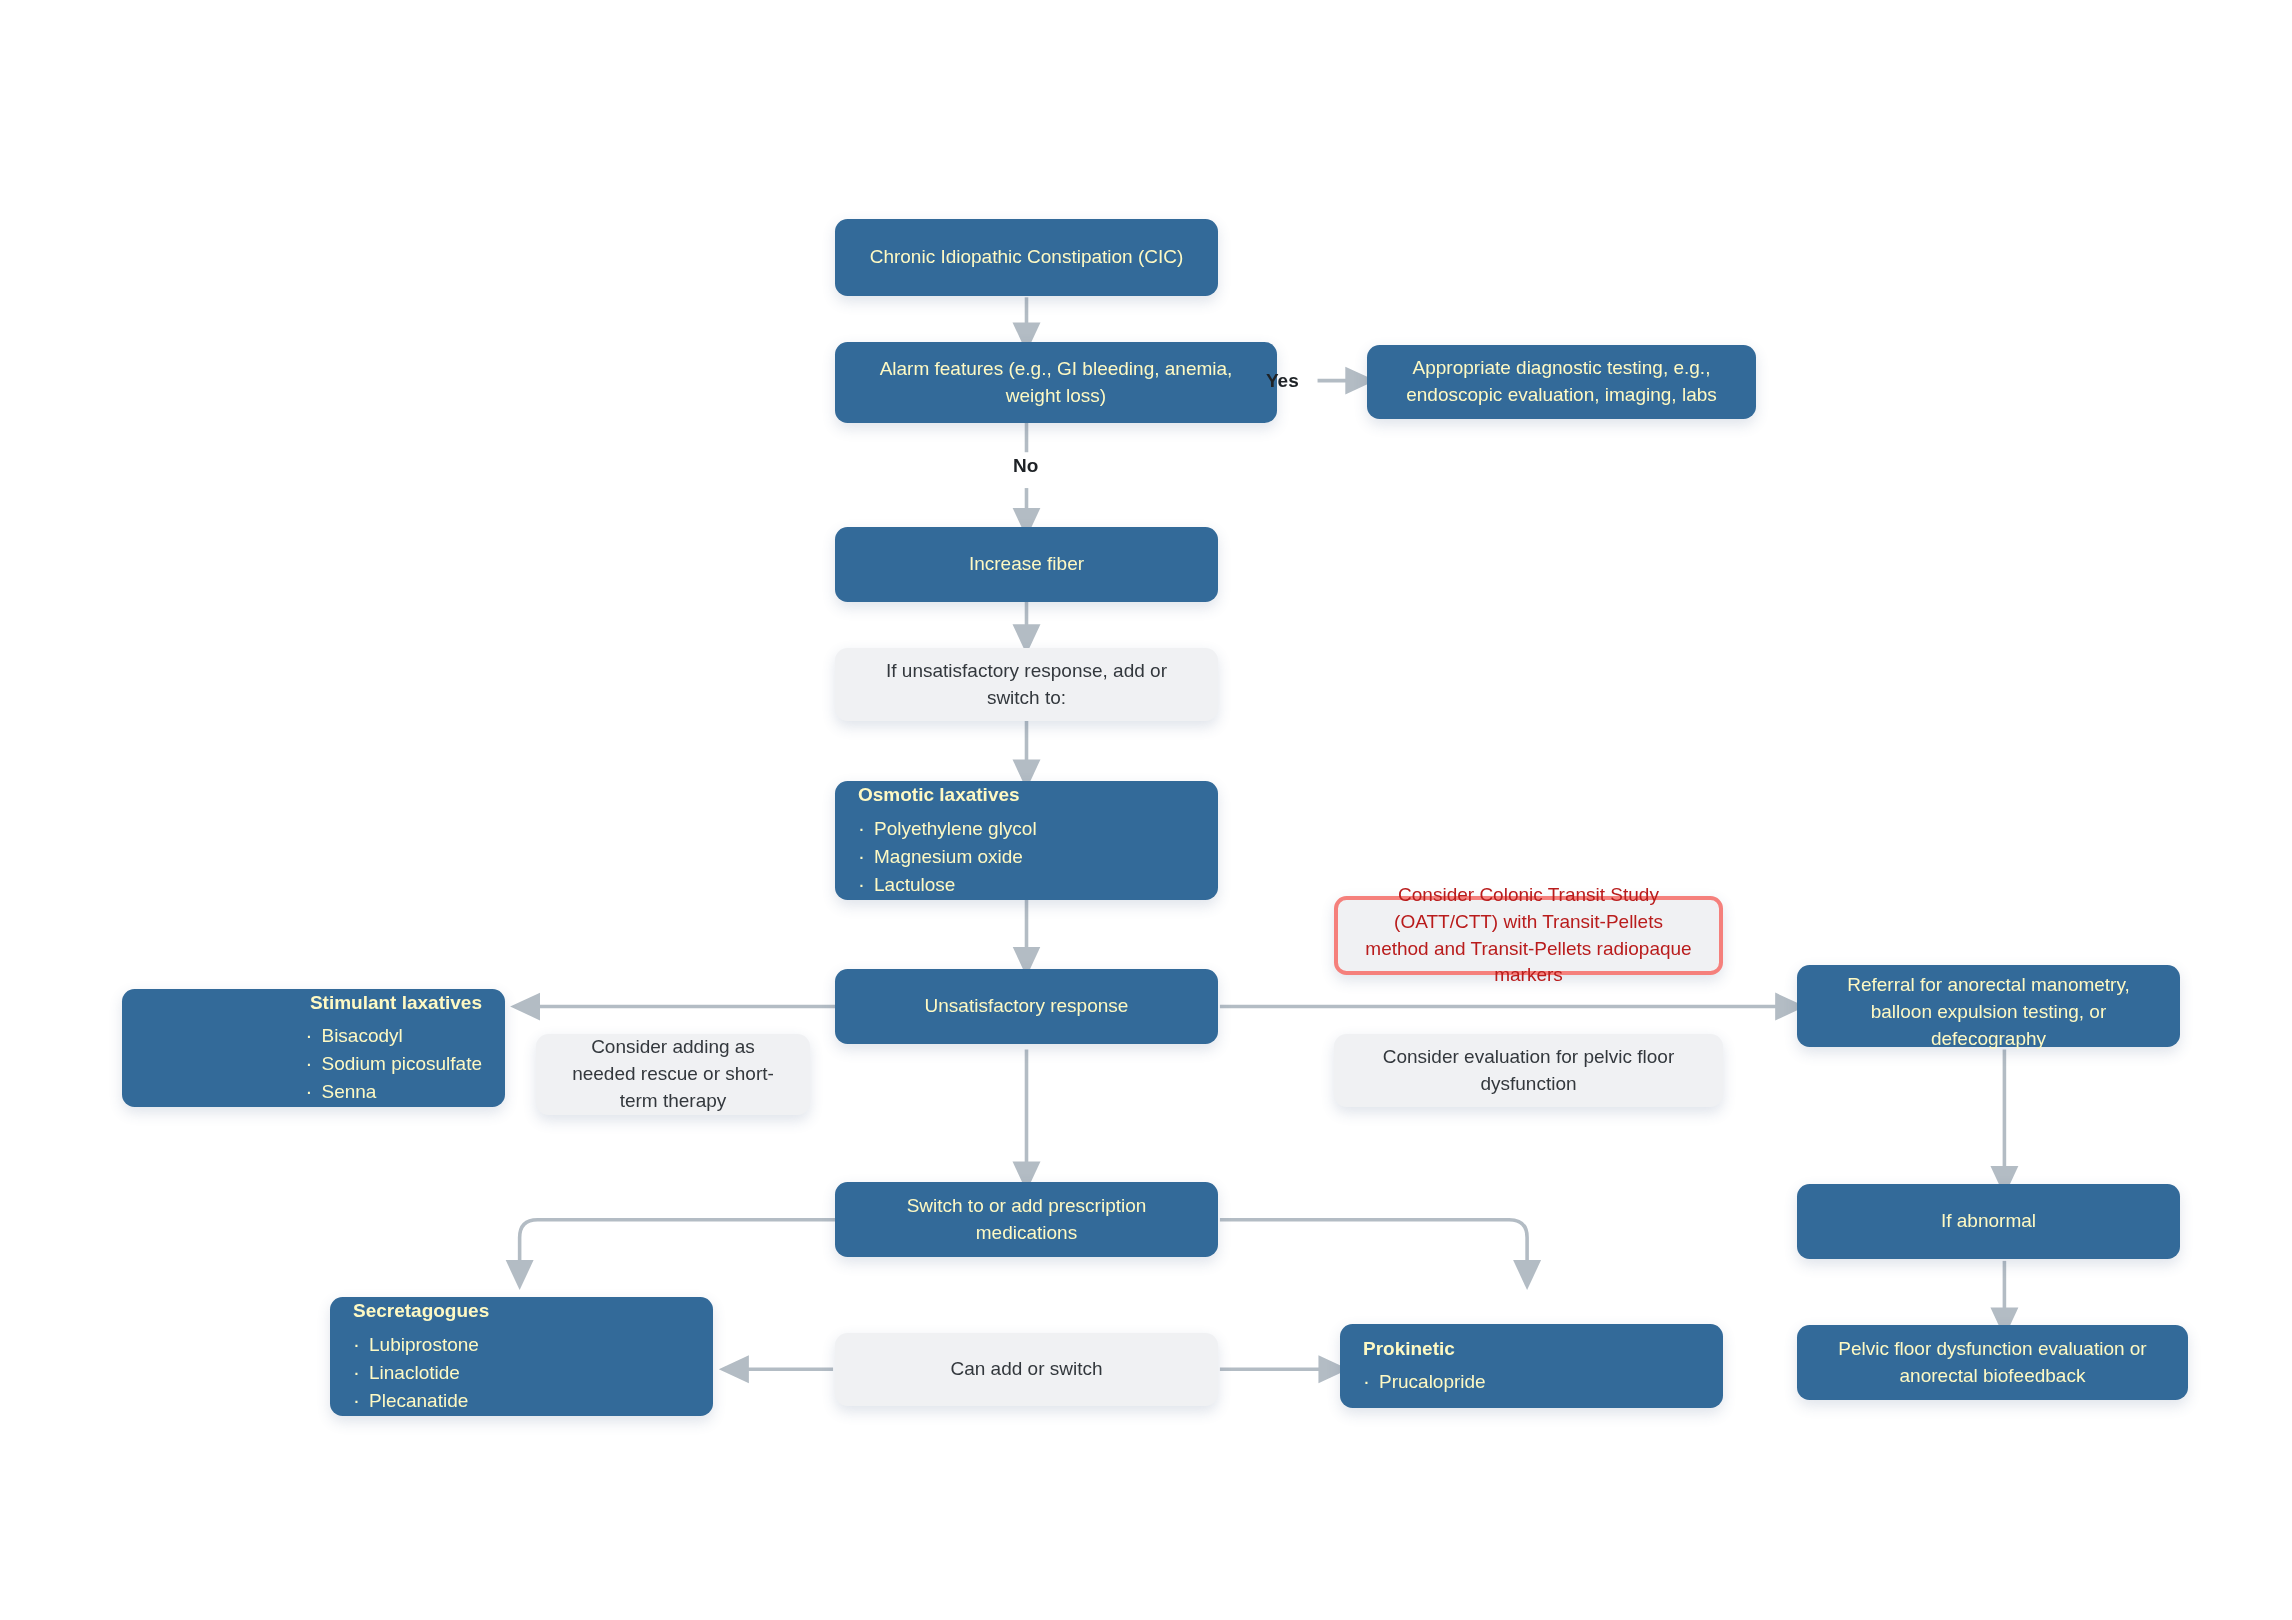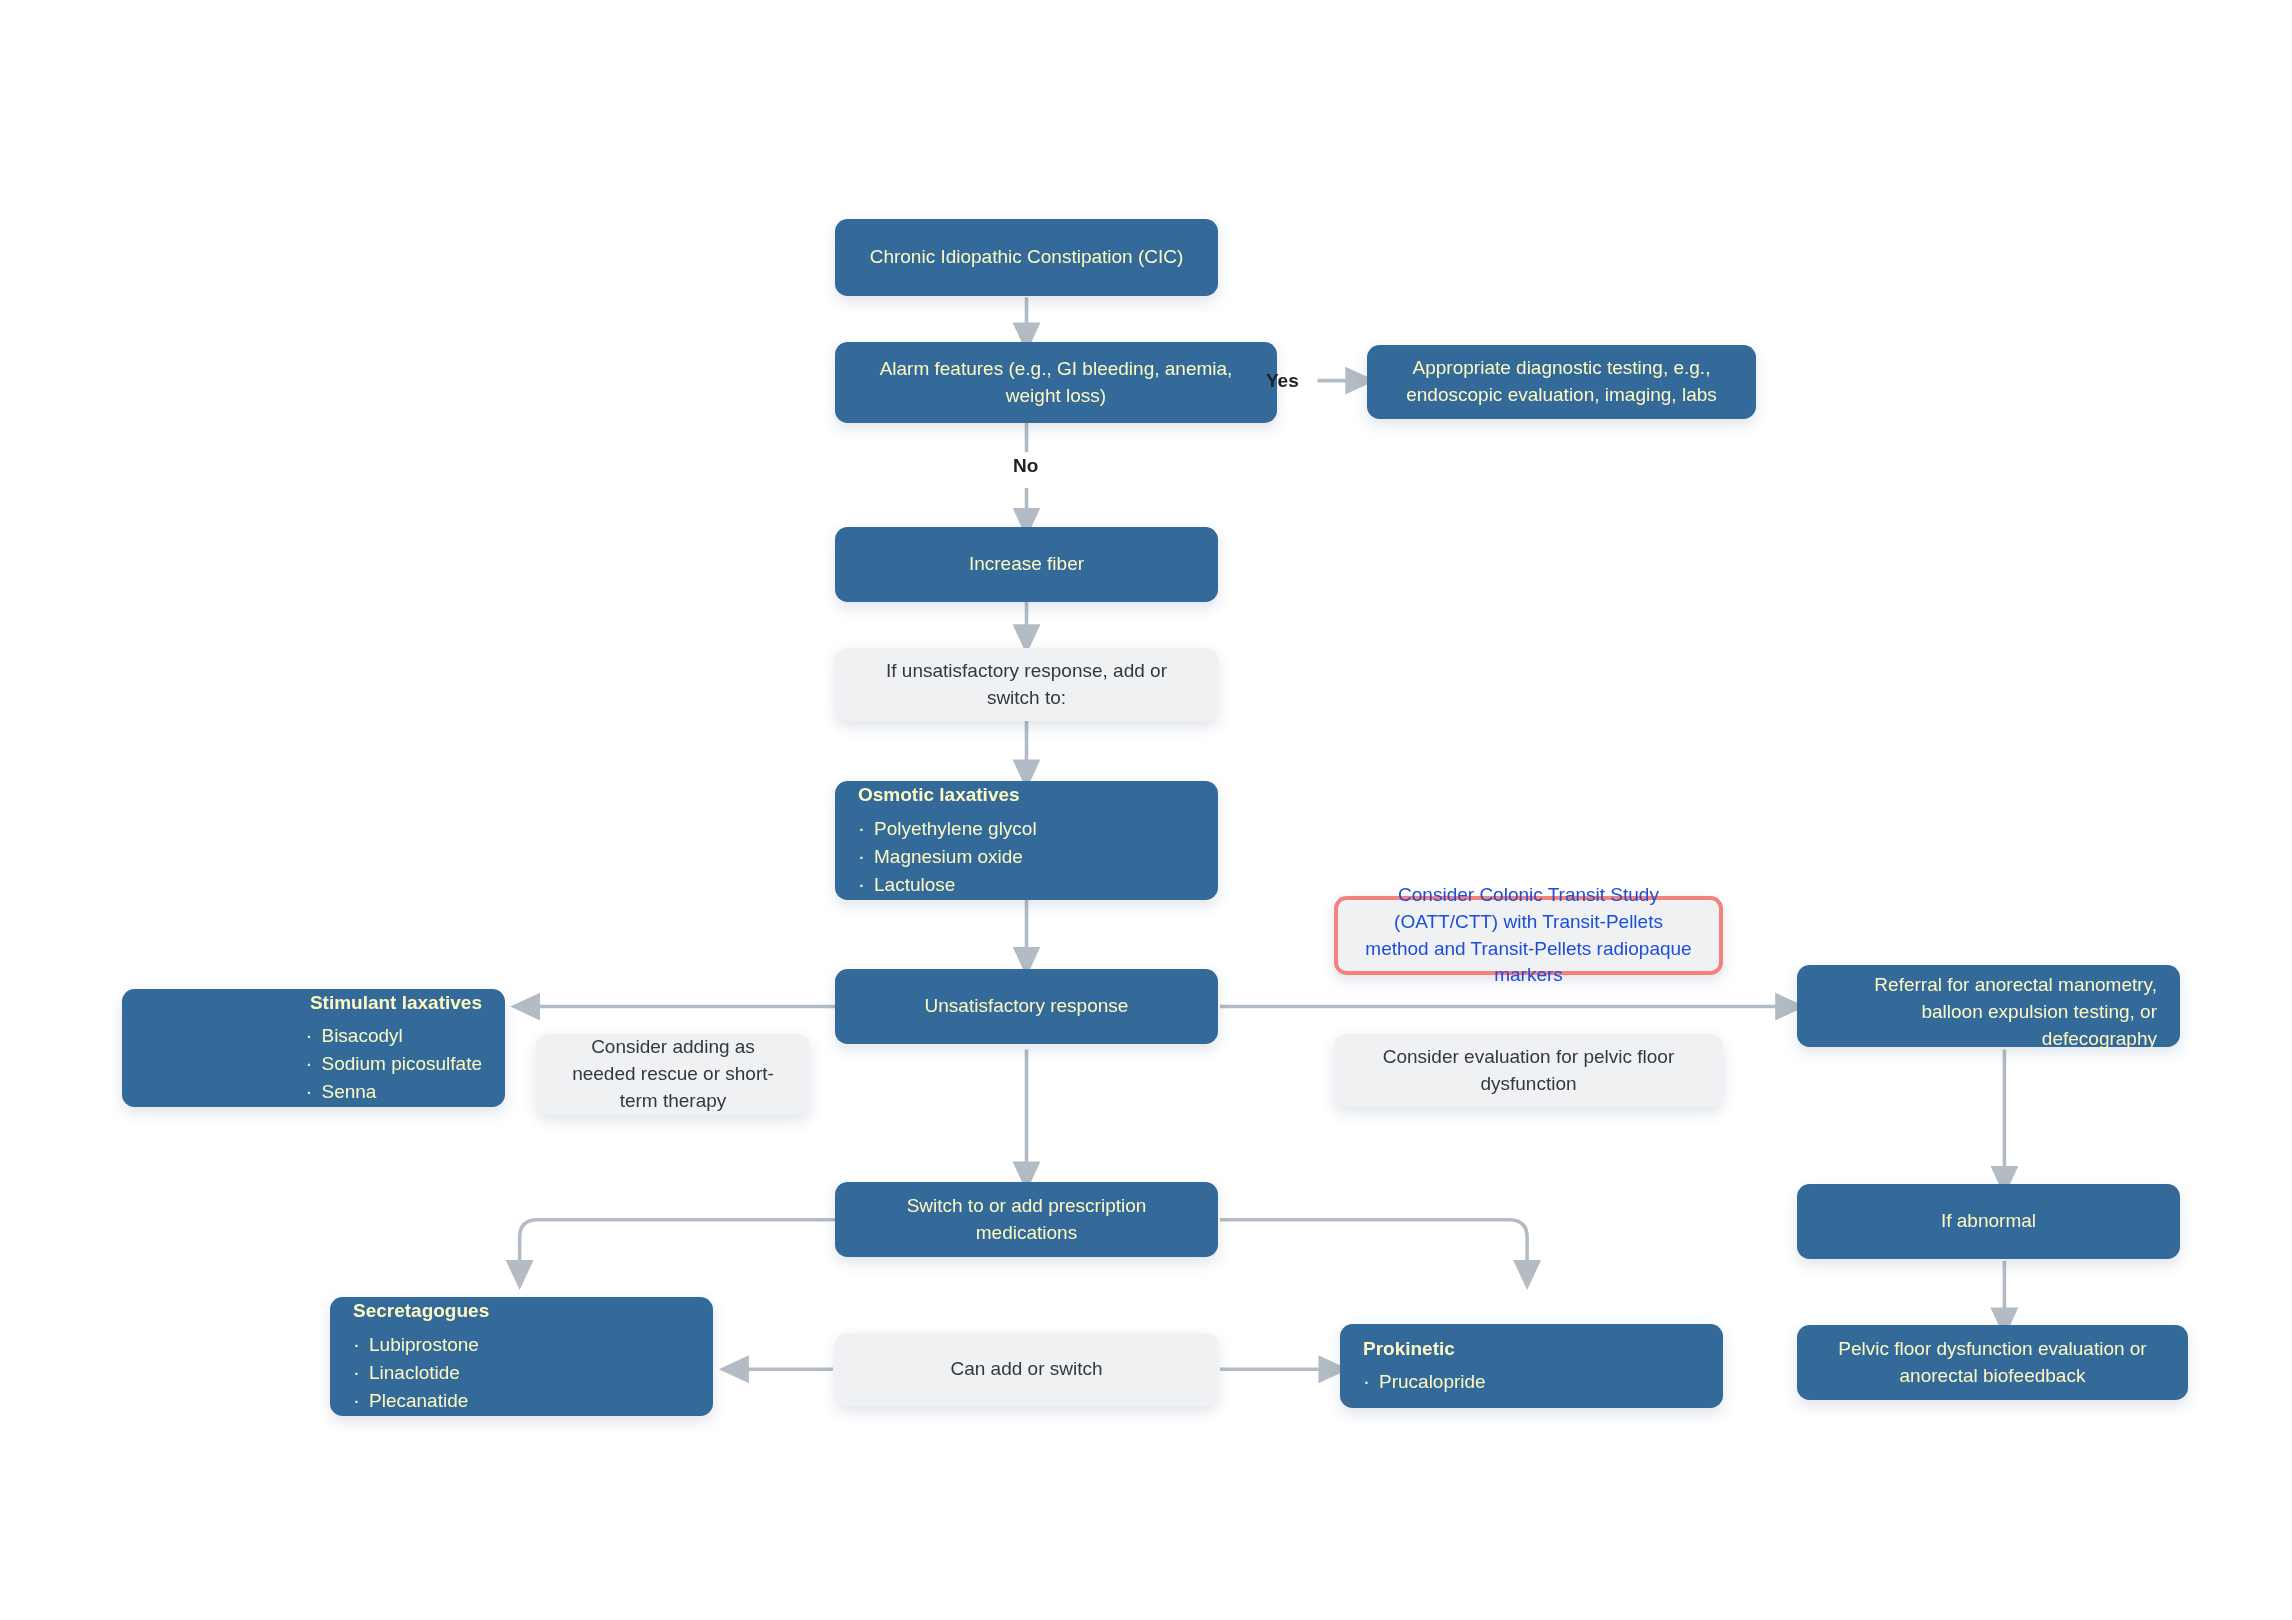--- a/index.html
+++ b/index.html
@@ -33,21 +33,21 @@
   .node.blue {
     background: #336a99;
     color: #fef9c3;
   }
   .node.grey {
     background: #f0f1f3;
     color: #33383d;
   }
   .node.red-outline {
     background: #f0f1f3;
-    color: #1d4ed8;
+    color: #b91c1c;
     border: 4.5px solid #f5807c;
   }
   .node .title {
     text-align: center;
     font-size: 19px;
     line-height: 1.42;
     padding: 0 23px;
   }
   .node.listbox .title {
     text-align: left;
@@ -181,21 +181,21 @@
 
   <div class="node grey" style="left:536px; top:1034px; width:274px; height:81px;">
     <div class="title">Consider adding as needed rescue or short-term therapy</div>
   </div>
 
   <div class="node grey" style="left:1334px; top:1034px; width:389px; height:73px;">
     <div class="title">Consider evaluation for pelvic floor dysfunction</div>
   </div>
 
   <div class="node blue" style="left:1797px; top:965px; width:383px; height:82px;">
-    <div class="title" style="text-align:right;margin-top:13px;">Referral for anorectal manometry, balloon expulsion testing, or defecography</div>
+    <div class="title" style="text-align:center;margin-top:13px;">Referral for anorectal manometry, balloon expulsion testing, or defecography</div>
   </div>
 
   <div class="node blue" style="left:1797px; top:1184px; width:383px; height:75px;">
     <div class="title">If abnormal</div>
   </div>
 
   <div class="node blue" style="left:1797px; top:1325px; width:391px; height:75px;">
     <div class="title">Pelvic floor dysfunction evaluation or anorectal biofeedback</div>
   </div>
 

